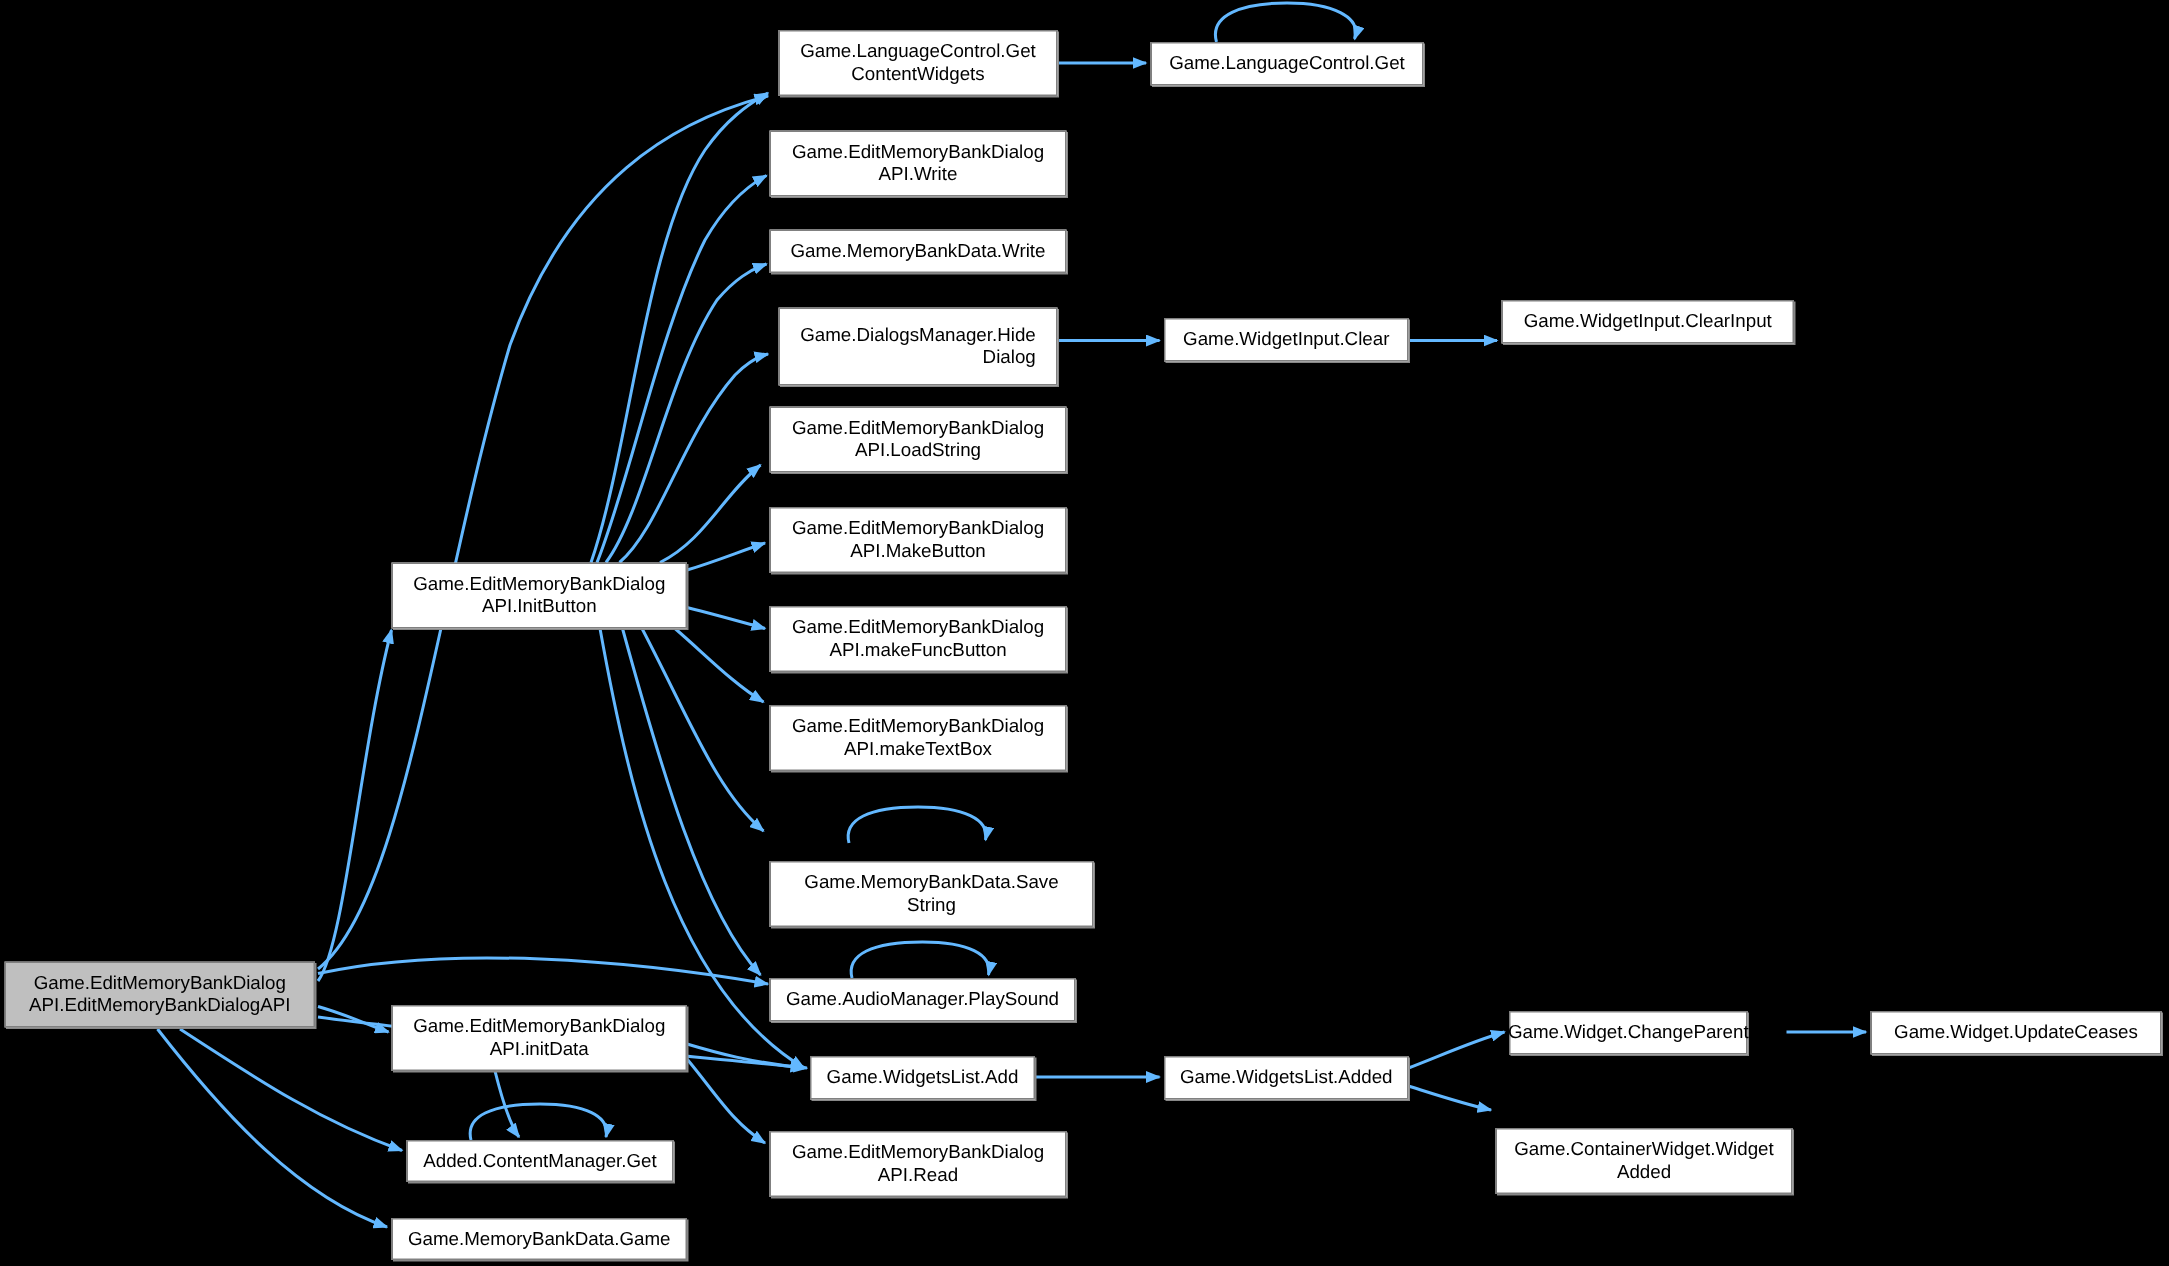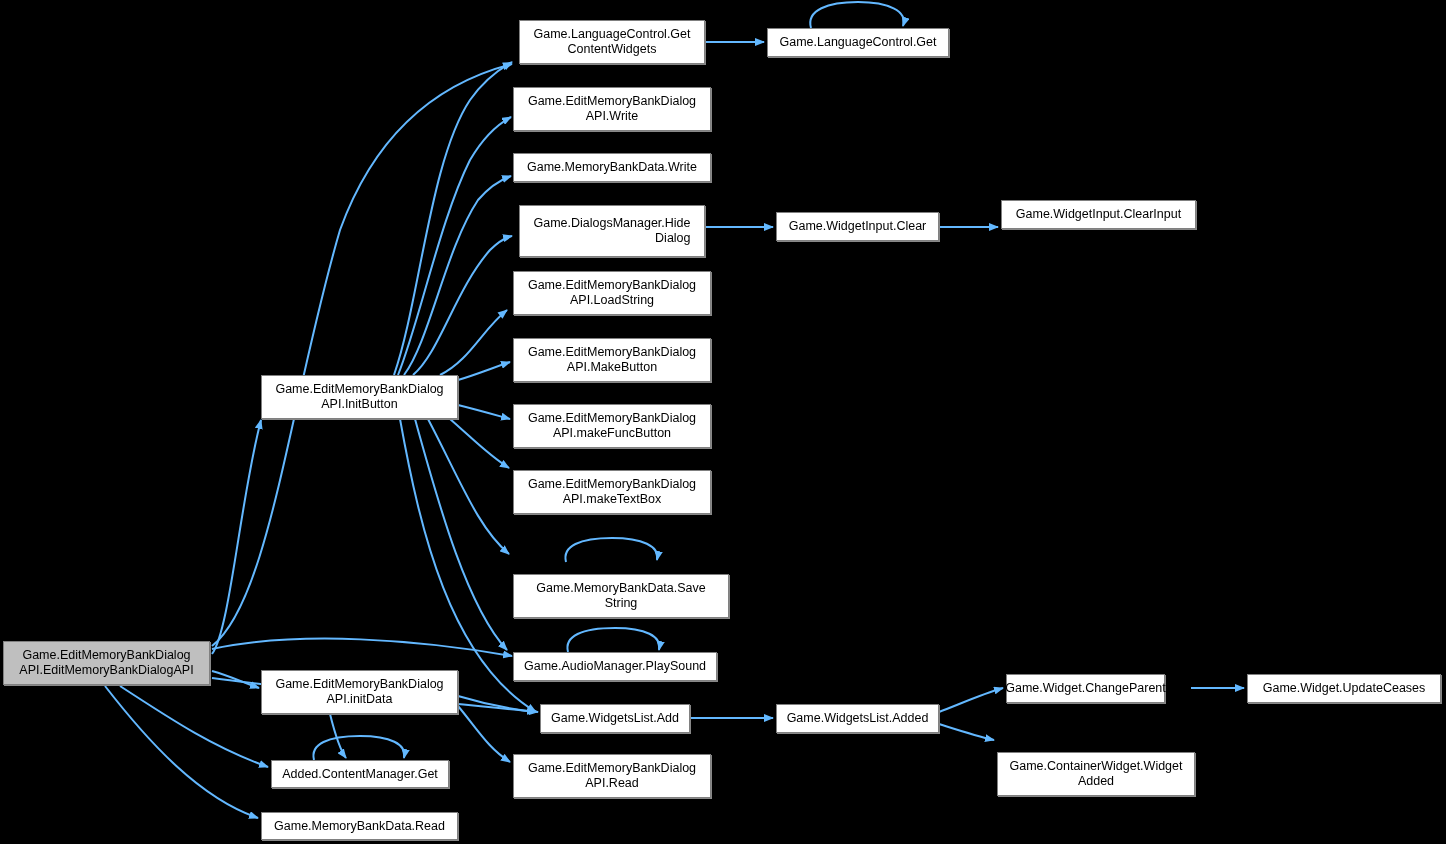--- a/index.html
+++ b/index.html
@@ -91,21 +91,21 @@
       </g>
   </svg>
   <div id="nodes-group">
       <div class="node highlight" style="left: 3px; top: 641px; width: 207px; height: 44px;">Game.EditMemoryBankDialog
 API.EditMemoryBankDialogAPI</div>
       <div class="node" style="left: 261px; top: 375px; width: 197px; height: 44px;">Game.EditMemoryBankDialog
 API.InitButton</div>
       <div class="node" style="left: 261px; top: 670px; width: 197px; height: 44px;">Game.EditMemoryBankDialog
 API.initData</div>
       <div class="node" style="left: 271px; top: 760px; width: 178px; height: 28px;">Added.ContentManager.Get</div>
-      <div class="node" style="left: 261px; top: 812px; width: 197px; height: 28px;">Game.MemoryBankData.Read</div>
+      <div class="node" style="left: 261px; top: 812px; width: 197px; height: 28px;">Game.MemoryBankData.Game</div>
       <div class="node" style="left: 519px; top: 20px; width: 186px; height: 44px;">Game.LanguageControl.Get
 ContentWidgets</div>
       <div class="node" style="left: 513px; top: 87px; width: 198px; height: 44px;">Game.EditMemoryBankDialog
 API.Write</div>
       <div class="node" style="left: 513px; top: 153px; width: 198px; height: 29px;">Game.MemoryBankData.Write</div>
       <div class="node" style="left: 519px; top: 205px; width: 186px; height: 52px; text-align: right;">Game.DialogsManager.Hide
 Dialog</div>
       <div class="node" style="left: 513px; top: 271px; width: 198px; height: 44px;">Game.EditMemoryBankDialog
 API.LoadString</div>
       <div class="node" style="left: 513px; top: 338px; width: 198px; height: 44px;">Game.EditMemoryBankDialog

